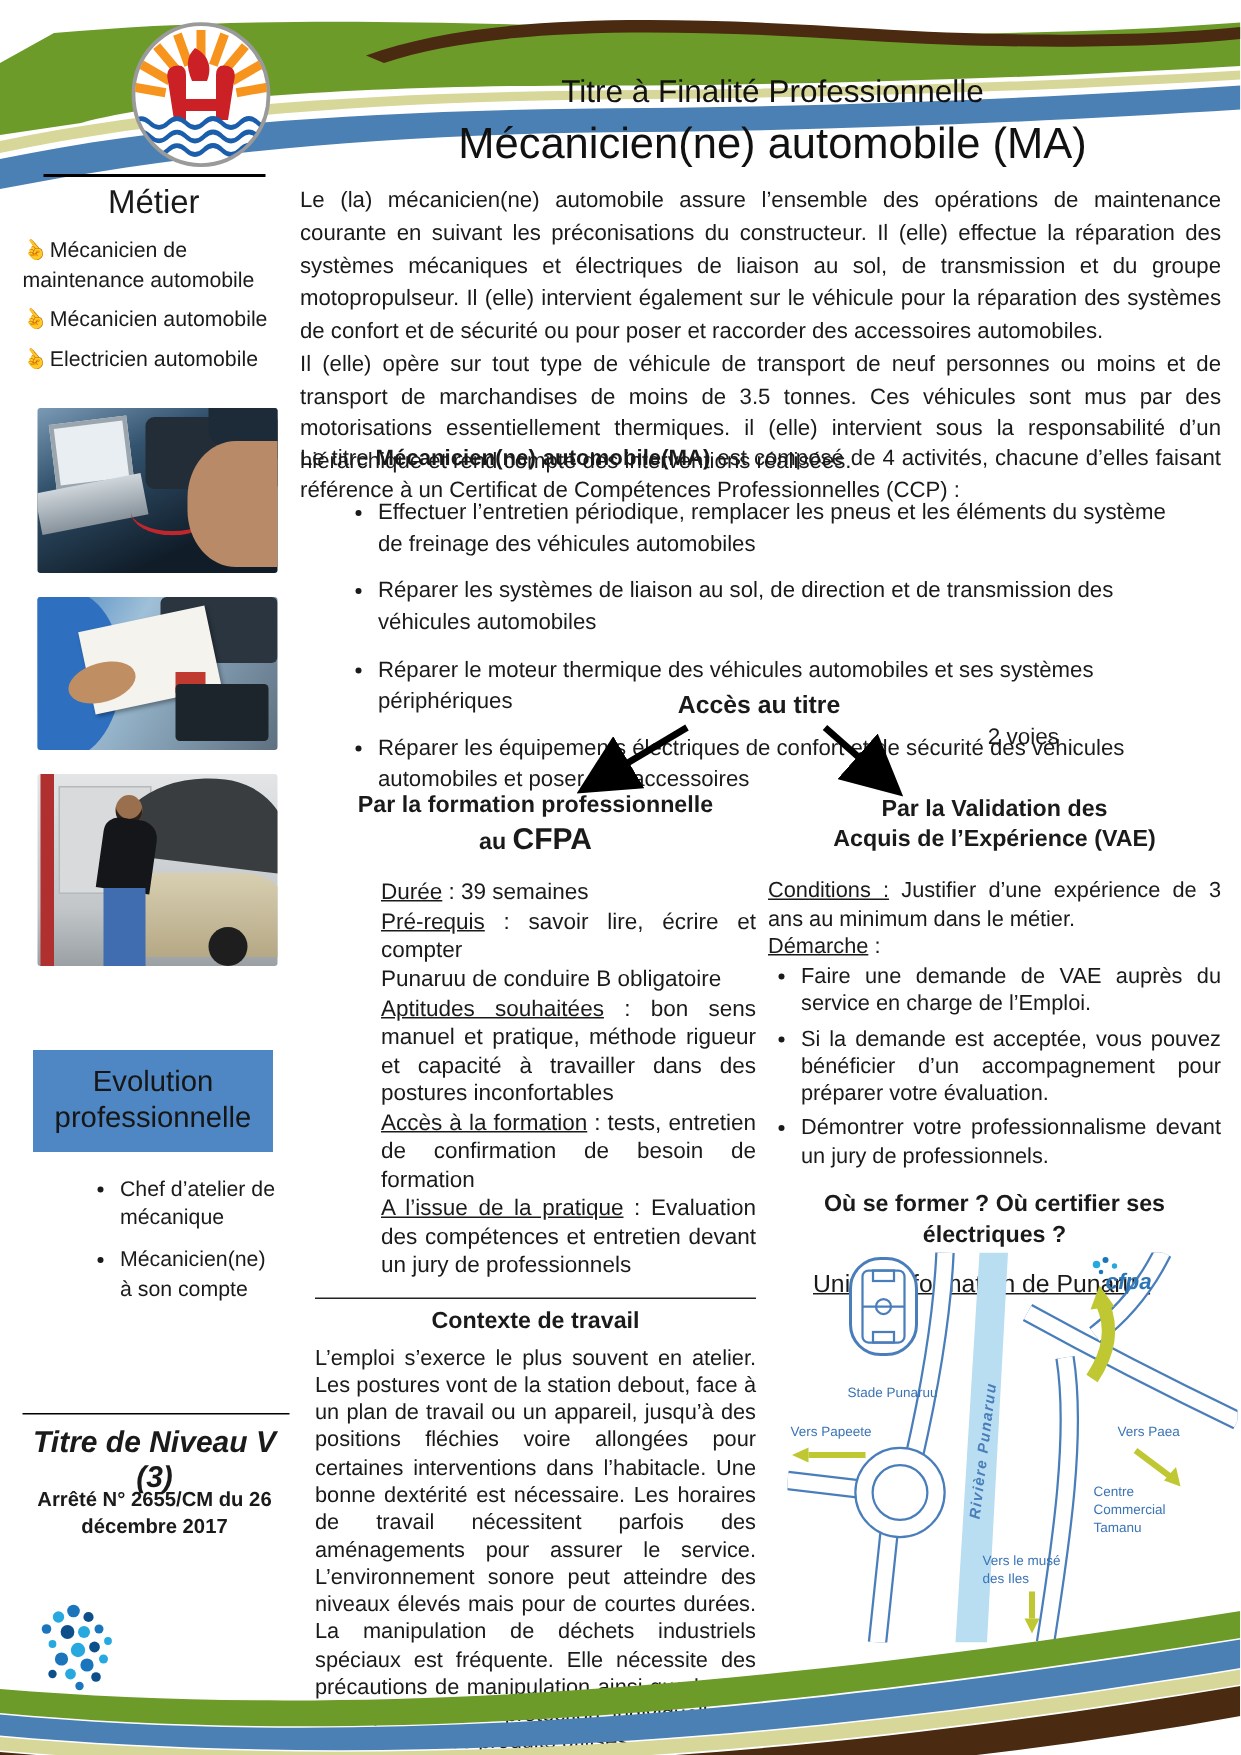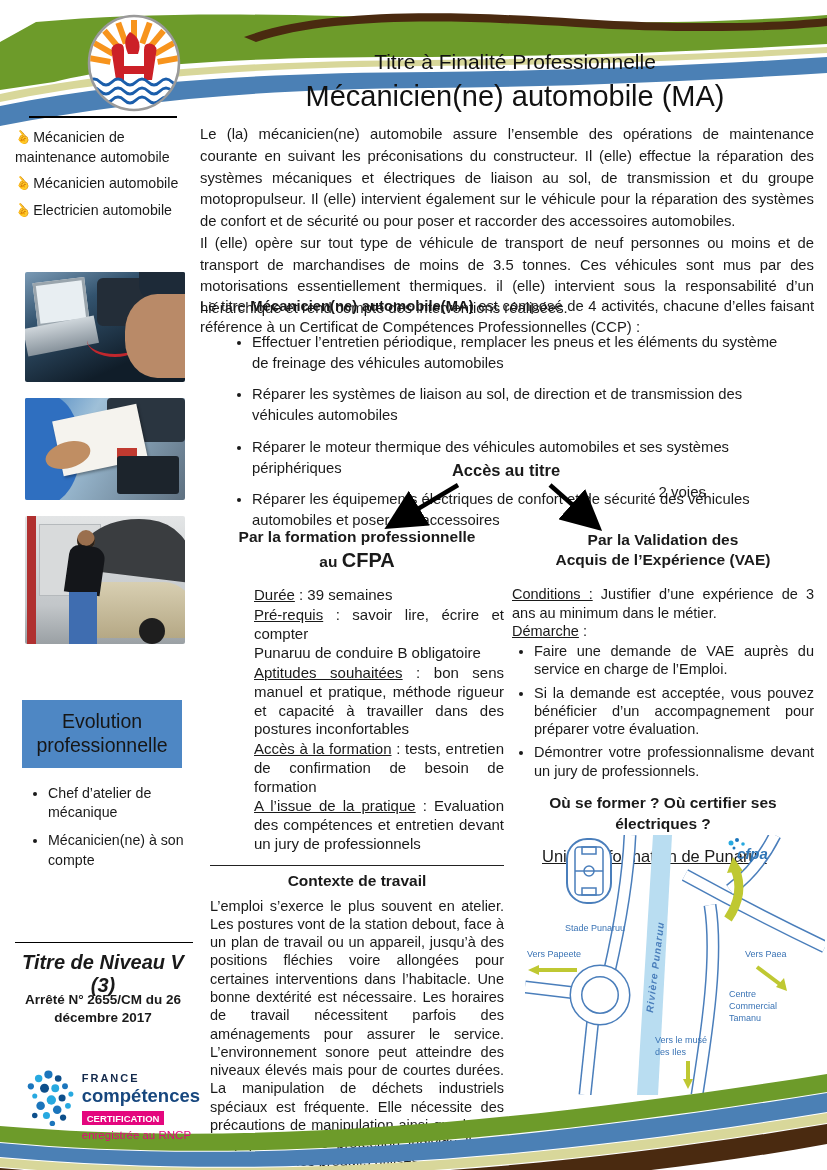--- a/index.html
+++ b/index.html
@@ -49,21 +49,21 @@
   #photo3 .car{right:-10px;bottom:6px;width:124px;height:56px;background:linear-gradient(#d8cfb2,#b5a885);border-radius:20px 32px 6px 6px;}
   #photo3 .whl{right:20px;bottom:0px;width:26px;height:26px;background:#1e1e1e;border-radius:50%;}
   #photo3 .head{left:52px;top:14px;width:18px;height:20px;background:#9a6f4e;border-radius:50%;box-shadow:0 -4px 0 #2b2118 inset;}
   #photo3 .shirt{left:42px;top:30px;width:36px;height:48px;background:#14161a;border-radius:10px 12px 0 0;transform:rotate(8deg);}
   #photo3 .legs{left:44px;top:76px;width:28px;height:52px;background:#3f6db0;}
 
   .evo-box{left:22px;top:700px;width:160px;height:68px;background:#4e87c4;display:flex;align-items:center;justify-content:center;
            text-align:center;font-size:19.5px;line-height:1.22;color:#161616;}
   .evo-list{left:30px;top:784px;width:158px;}
   .evo-list ul{margin:0;padding-left:18px;font-size:14.2px;line-height:1.35;}
-  .evo-list li{margin-bottom:9px;}
+  .evo-list li{margin-bottom:9px;margin-left:32px;}
 
   .niveau-rule{left:15px;top:942px;width:178px;border-top:1.5px solid #000;}
   .niveau{left:8px;top:951px;width:190px;font-size:20px;font-weight:bold;font-style:italic;text-align:center;}
   .arrete{left:22px;top:991px;width:162px;font-size:13.5px;font-weight:bold;text-align:center;line-height:1.35;}
 
   .fc-logo{left:25px;top:1066px;width:175px;}
   .fc-row{display:flex;align-items:flex-start;}
   .fc-text{margin-left:6px;margin-top:6px;}
   .fc-top{font-size:11px;letter-spacing:2px;color:#13294b;font-weight:bold;}
   .fc-name{font-size:18.5px;font-weight:bold;color:#17477e;margin-top:1px;}
@@ -146,20 +146,21 @@
         <path d="M2,86 q6,-6 12,0 q6,6 12,0 q6,-6 12,0 q6,6 12,0 q6,-6 12,0 q6,6 12,0 q6,-6 12,0 q6,6 12,0"></path>
       </g>
     </g>
   </svg>
 
   <div class="abs hdr-subtitle center">Titre à Finalité Professionnelle</div>
   <div class="abs hdr-title center">Mécanicien(ne) automobile (MA)</div>
 
   <div class="abs metier">
     <div class="metier-rule"></div>
+    <div class="metier-h">Métier</div>
     <div class="metier-items">
       <div class="metier-item"><span class="hand-glyph">☝</span><span>Mécanicien de maintenance automobile</span></div>
       <div class="metier-item"><span class="hand-glyph">☝</span><span>Mécanicien automobile</span></div>
       <div class="metier-item"><span class="hand-glyph">☝</span><span>Electricien automobile</span></div>
     </div>
   </div>
 
   <div class="photo" id="photo1">
     <div class="eng"></div>
       <div class="scr"></div>
@@ -217,26 +218,20 @@
           <circle cx="27" cy="34" r="4.8" fill="#27a9e0"></circle>
         <circle cx="38" cy="32" r="3.6" fill="#0d4f8b"></circle>
           <circle cx="47" cy="28" r="2.6" fill="#27a9e0"></circle>
         <circle cx="10" cy="50" r="2.8" fill="#0d4f8b"></circle>
           <circle cx="22" cy="50" r="3.6" fill="#27a9e0"></circle>
         <circle cx="33" cy="44" r="4.4" fill="#1b75bc"></circle>
           <circle cx="44" cy="40" r="3.0" fill="#27a9e0"></circle>
         <circle cx="28" cy="58" r="2.8" fill="#1b75bc"></circle>
           <circle cx="39" cy="52" r="3.2" fill="#0d4f8b"></circle>
       </svg>
-      <div class="fc-text">
-        <div class="fc-top">FRANCE</div>
-        <div class="fc-name">compétences</div>
-        <div><span class="fc-badge">CERTIFICATION</span></div>
-        <div class="fc-bottom">enregistrée au RNCP</div>
-      </div>
     </div>
   </div>
 
   <div class="abs p1 just">
     <div>Le (la) mécanicien(ne) automobile assure l’ensemble des opérations de maintenance courante en suivant les préconisations du constructeur. Il (elle) effectue la réparation des systèmes mécaniques et électriques de liaison au sol, de transmission et du groupe motopropulseur. Il (elle) intervient également sur le véhicule pour la réparation des systèmes de confort et de sécurité ou pour poser et raccorder des accessoires automobiles.</div>
     <div>Il (elle) opère sur tout type de véhicule de transport de neuf personnes ou moins et de transport de marchandises de moins de 3.5 tonnes. Ces véhicules sont mus par des motorisations essentiellement thermiques. il (elle) intervient sous la responsabilité d’un hiérarchique et rend compte des interventions réalisées.</div>
   </div>
 
   <div class="abs p2 just">
     <span>Le titre </span><span class="b">Mécanicien(ne) automobile(MA)</span><span> est composé de 4 activités, chacune d’elles faisant référence à un Certificat de Compétences Professionnelles (CCP) :</span>

